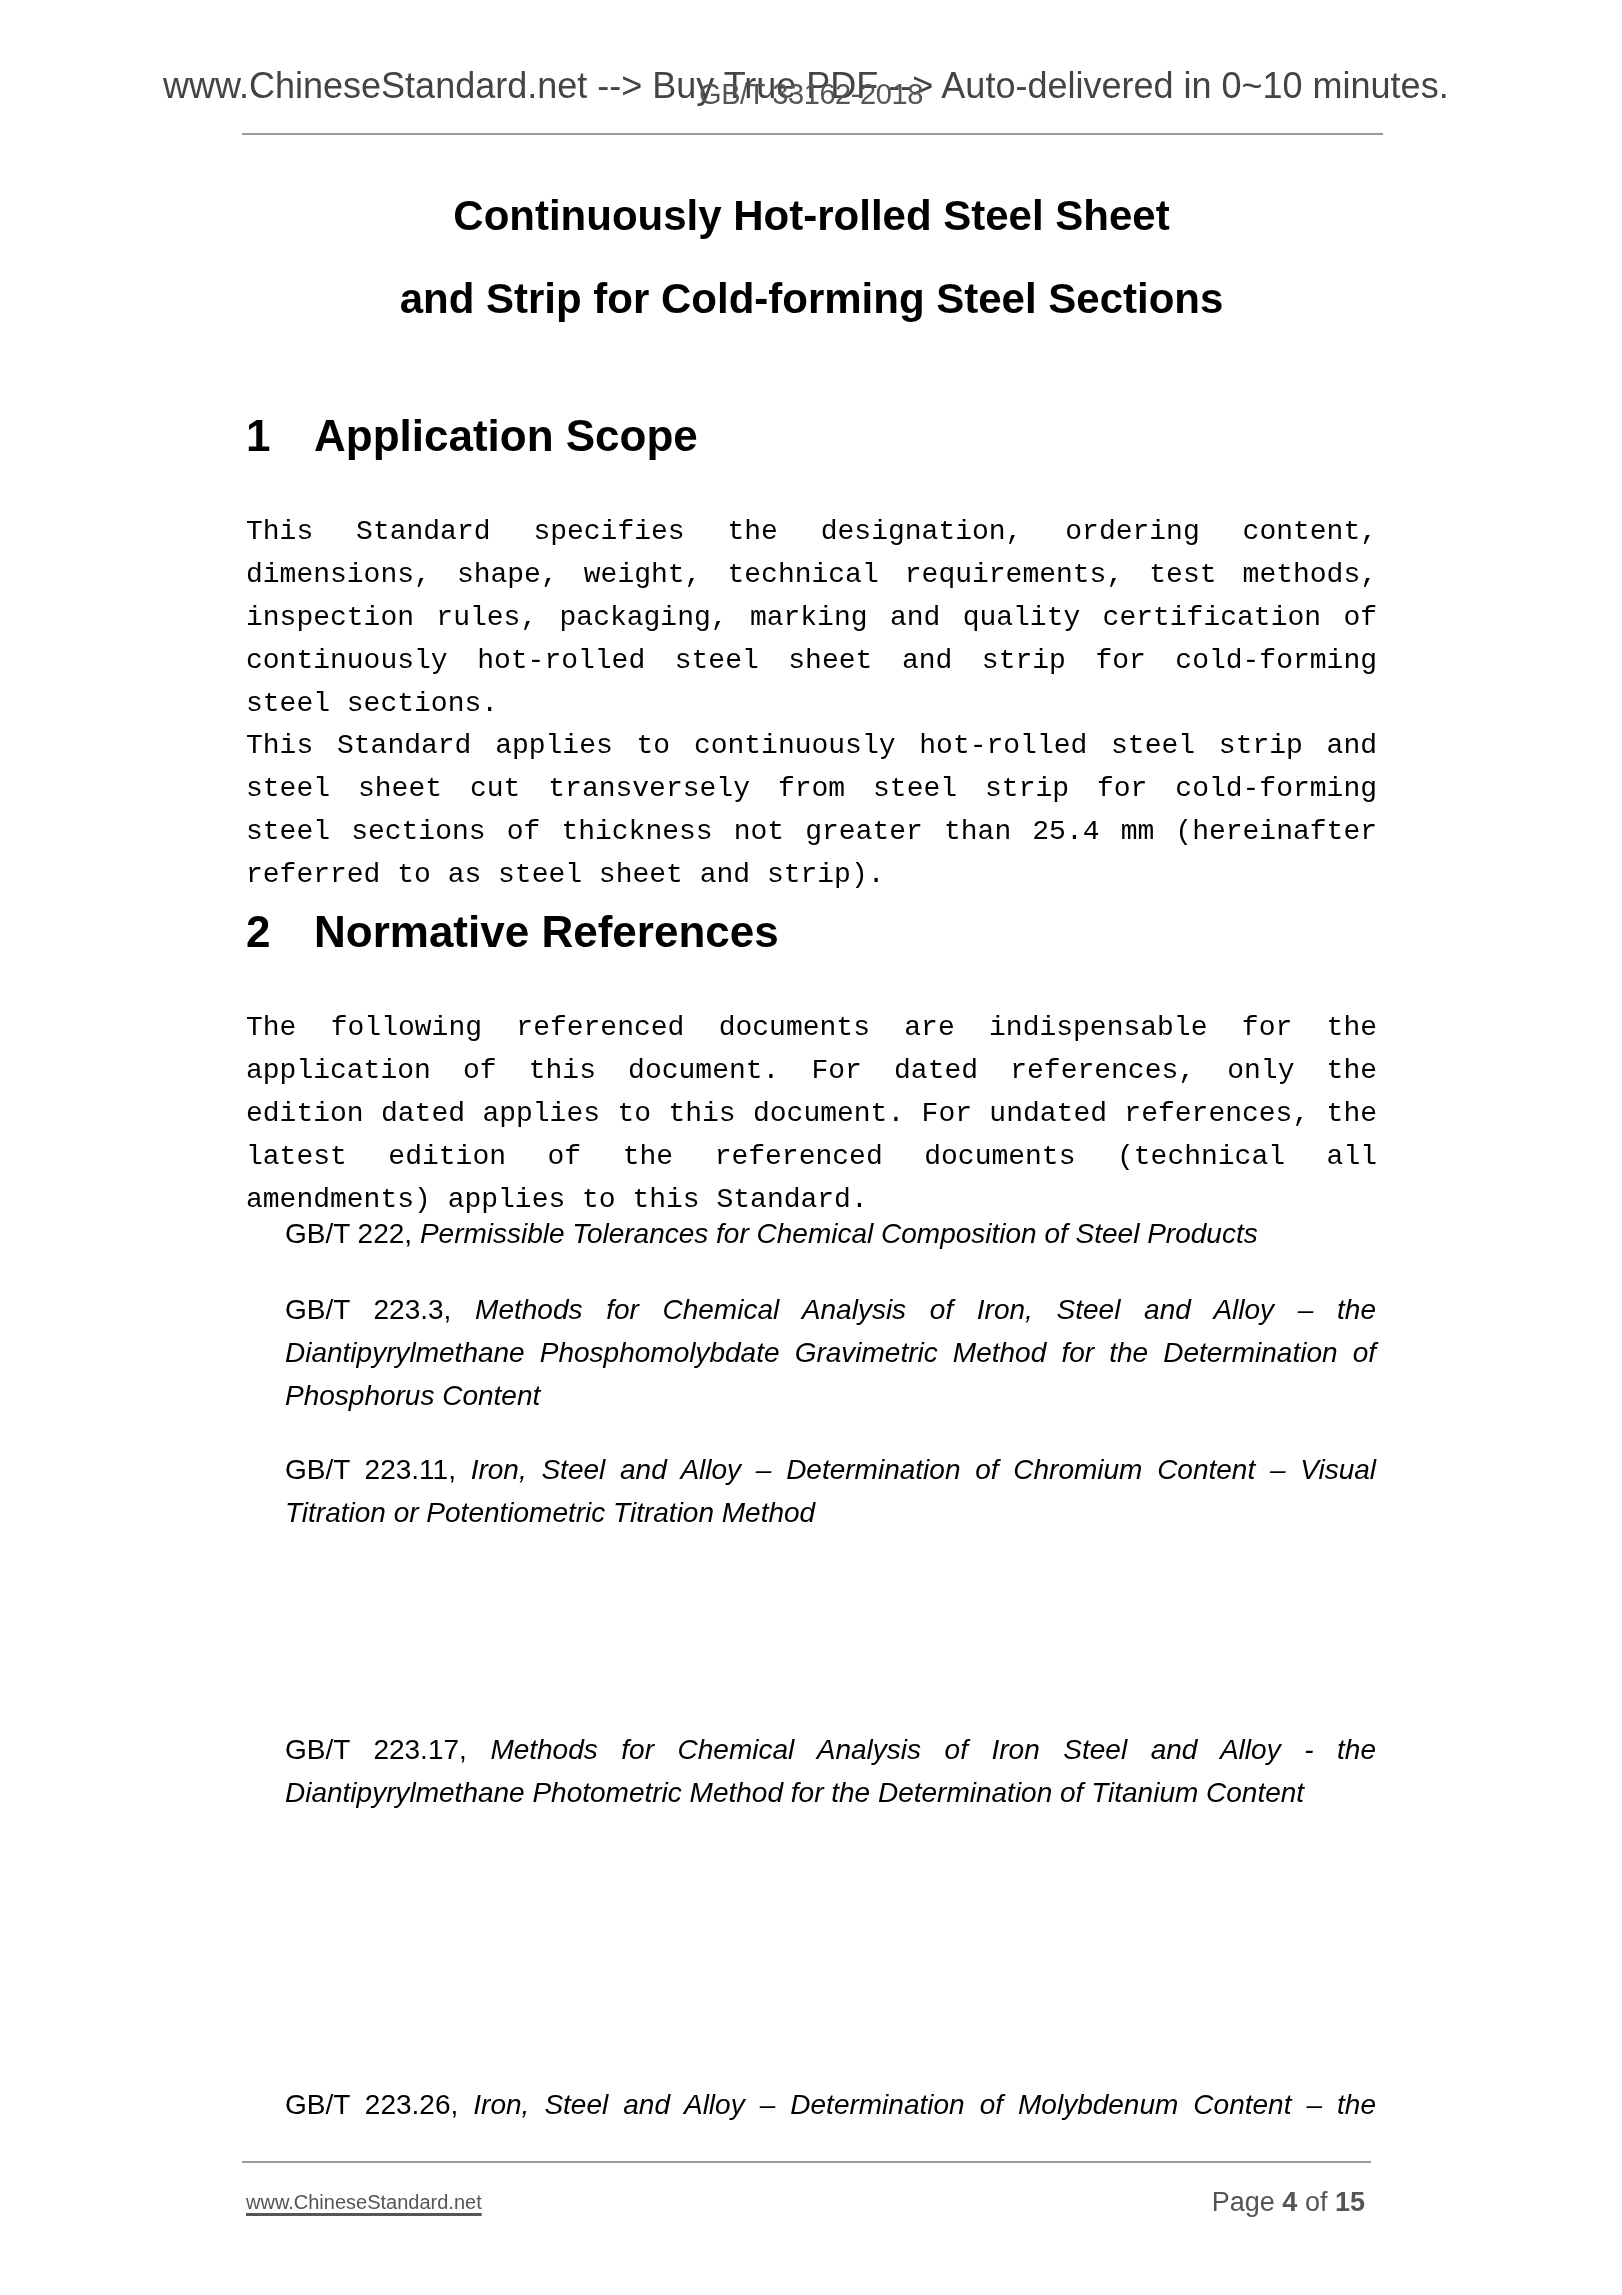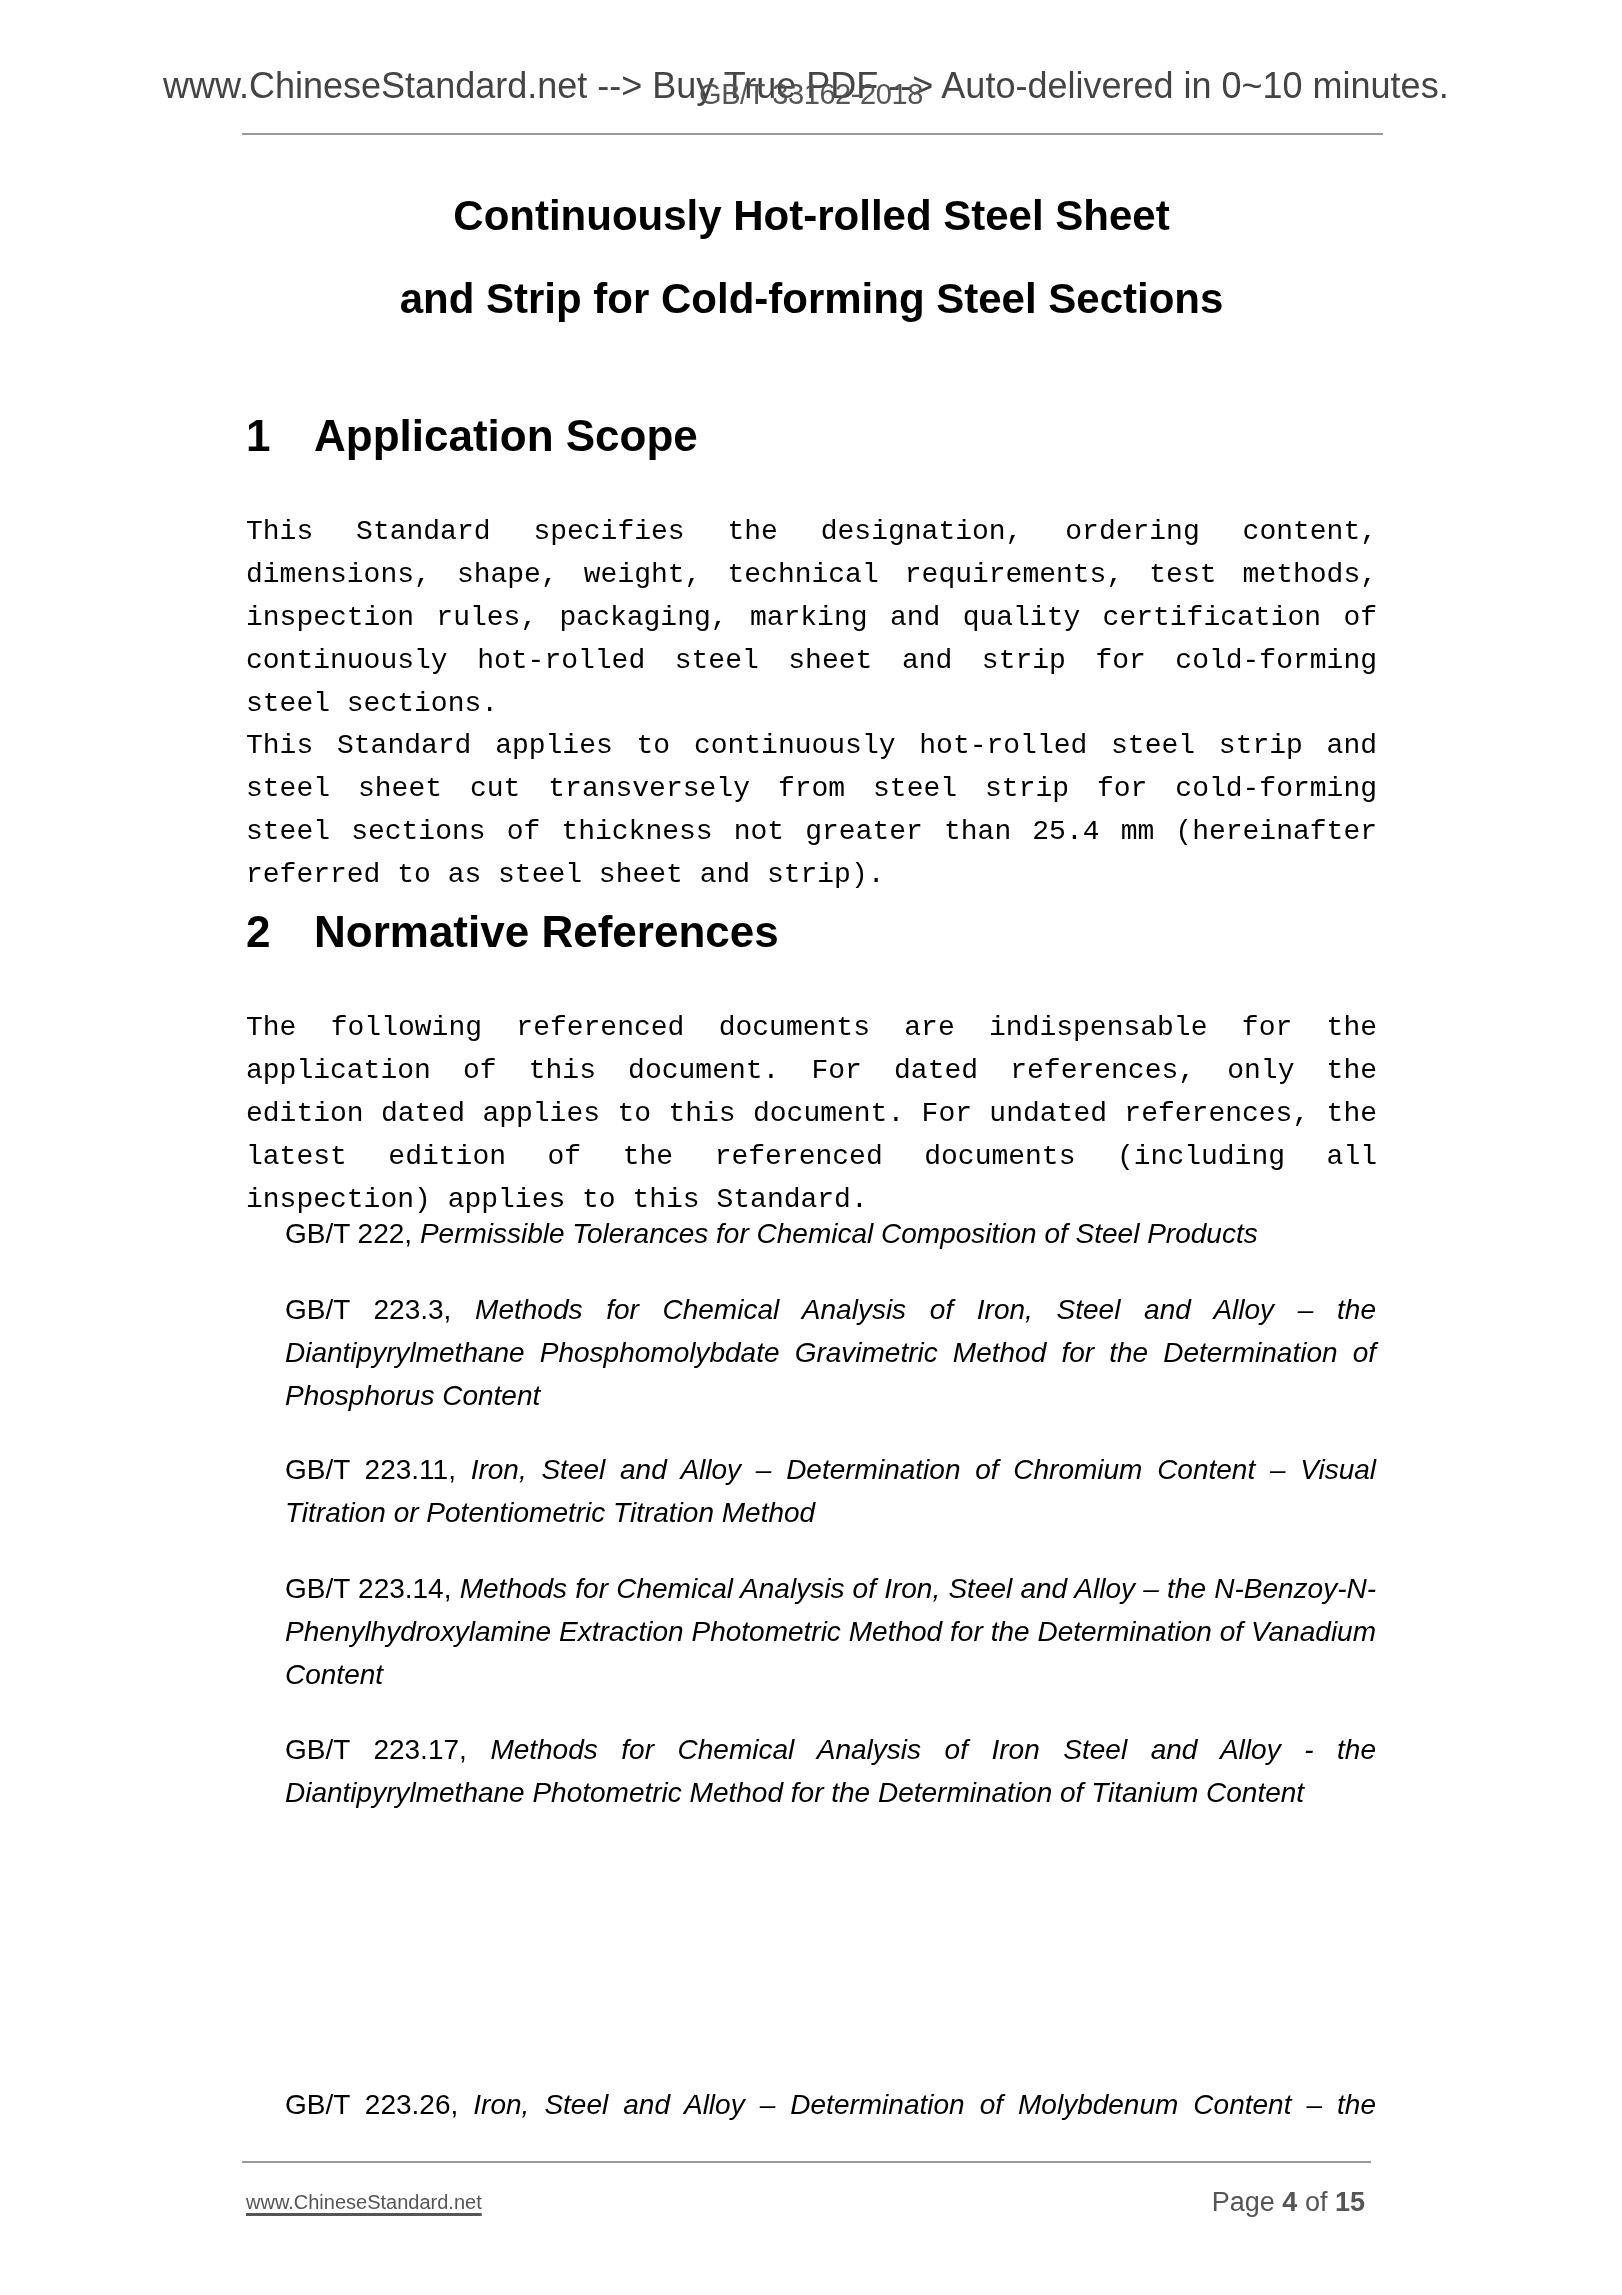--- a/index.html
+++ b/index.html
@@ -53,37 +53,33 @@
 
   <div class="heading h1">
     <span class="num">1</span><span>Application Scope</span>
   </div>
   <div class="para p1">This Standard specifies the designation, ordering content, dimensions, shape, weight, technical requirements, test methods, inspection rules, packaging, marking and quality certification of continuously hot-rolled steel sheet and strip for cold-forming steel sections.</div>
   <div class="para p2">This Standard applies to continuously hot-rolled steel strip and steel sheet cut transversely from steel strip for cold-forming steel sections of thickness not greater than 25.4 mm (hereinafter referred to as steel sheet and strip).</div>
 
   <div class="heading h2">
     <span class="num">2</span><span>Normative References</span>
   </div>
-  <div class="para p3">The following referenced documents are indispensable for the application of this document. For dated references, only the edition dated applies to this document. For undated references, the latest edition of the referenced documents (including all inspection) applies to this Standard.</div>
+  <div class="para p3">The following referenced documents are indispensable for the application of this document. For dated references, only the edition dated applies to this document. For undated references, the latest edition of the referenced documents (technical all amendments) applies to this Standard.</div>
 
   <div class="ref" style="top:1212px">
     <span>GB/T 222,</span>
     <span class="title-it">Permissible Tolerances for Chemical Composition of Steel Products</span>
   </div>
   <div class="ref" style="top:1288px">
     <span>GB/T 223.3,</span>
     <span class="title-it">Methods for Chemical Analysis of Iron, Steel and Alloy – the Diantipyrylmethane Phosphomolybdate Gravimetric Method for the Determination of Phosphorus Content</span>
   </div>
   <div class="ref" style="top:1448px">
     <span>GB/T 223.11,</span>
     <span class="title-it">Iron, Steel and Alloy – Determination of Chromium Content – Visual Titration or Potentiometric Titration Method</span>
-  </div>
-  <div class="ref" style="top:1567px">
-    <span>GB/T 223.14,</span>
-    <span class="title-it">Methods for Chemical Analysis of Iron, Steel and Alloy – the N-Benzoy-N-Phenylhydroxylamine Extraction Photometric Method for the Determination of Vanadium Content</span>
   </div>
   <div class="ref" style="top:1728px">
     <span>GB/T 223.17,</span>
     <span class="title-it">Methods for Chemical Analysis of Iron Steel and Alloy - the Diantipyrylmethane Photometric Method for the Determination of Titanium Content</span>
   </div>
   <div class="ref" style="top:2083px; text-align-last: justify;">
     <span>GB/T 223.26,</span>
     <span class="title-it">Iron, Steel and Alloy – Determination of Molybdenum Content – the</span>
   </div>
 

